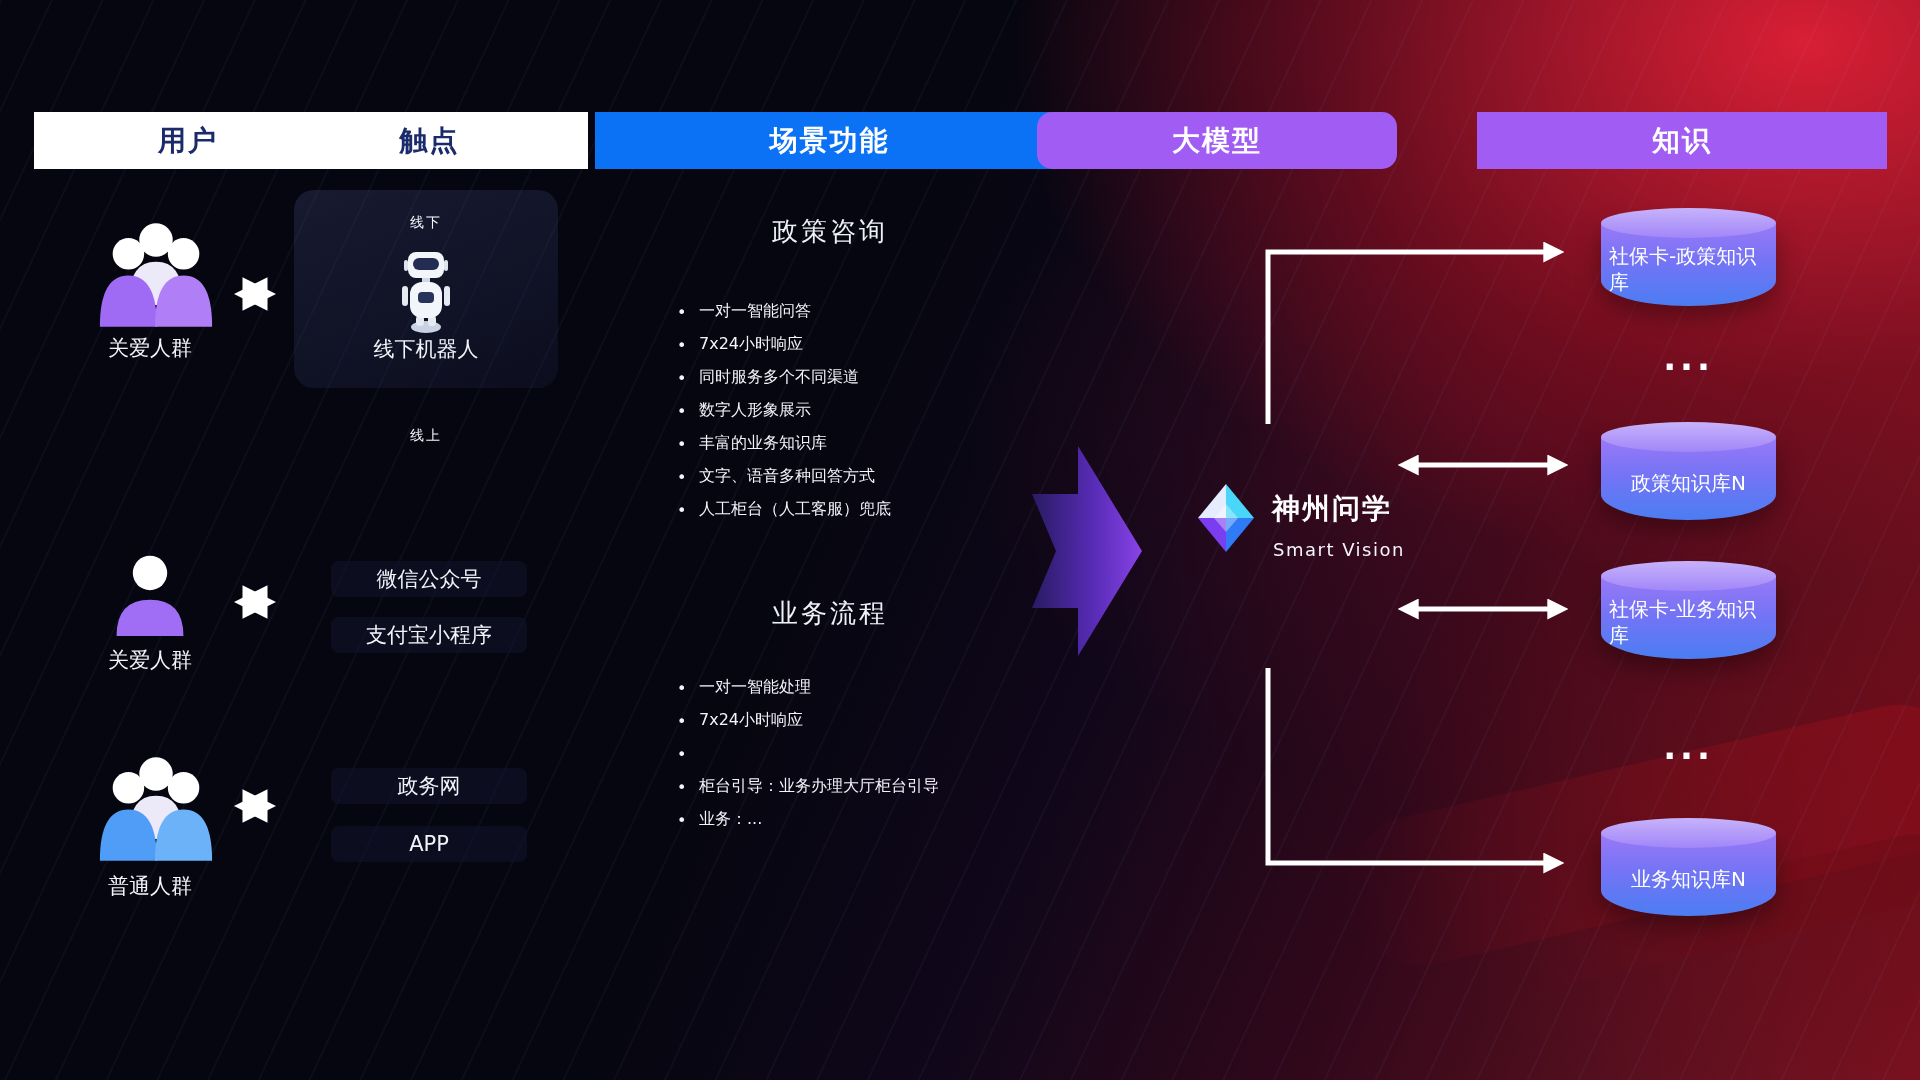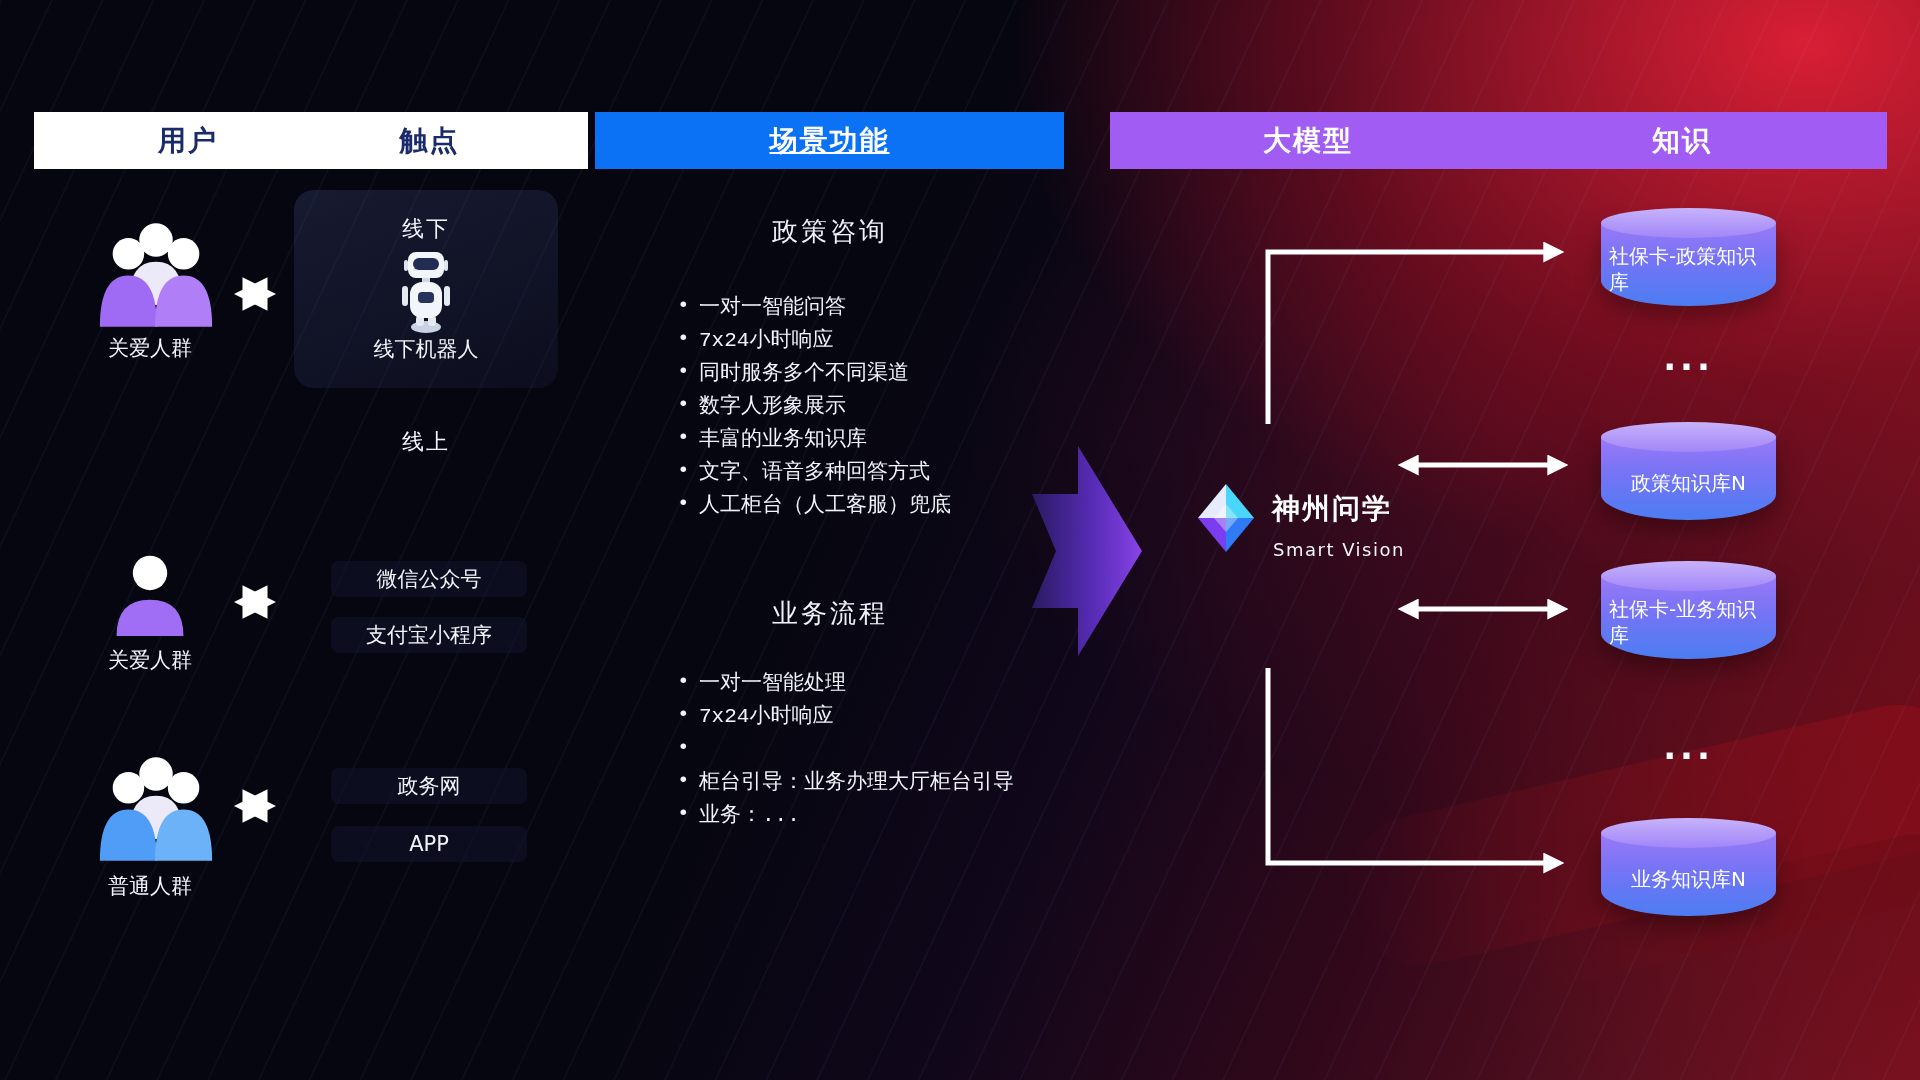--- a/index.html
+++ b/index.html
@@ -15,36 +15,36 @@
   .streaks{position:absolute;inset:0;pointer-events:none;
     background:repeating-linear-gradient(115deg, rgba(150,170,255,0.045) 0 2px, transparent 2px 46px);}
   .swoosh{position:absolute;width:640px;height:150px;right:-60px;bottom:170px;border-radius:80px;
     background:linear-gradient(90deg, rgba(120,12,24,0), rgba(135,14,26,.8));transform:rotate(-13deg);}
   .swoosh2{position:absolute;width:430px;height:70px;right:-30px;bottom:135px;border-radius:40px;
     background:linear-gradient(90deg, rgba(90,10,20,0), rgba(110,12,22,.7));transform:rotate(-13deg);}
 
   .hdr{position:absolute;top:112px;height:57px;display:flex;align-items:center;justify-content:center;
     font-weight:bold;font-size:28px;letter-spacing:2px;}
   .hdr.white{background:#ffffff;color:#1b2a6b;}
-  .hdr.blue{background:#0b72f5;color:#ffffff;text-decoration:underline;}
+  .hdr.blue{background:#0b72f5;color:#ffffff;}
   .hdr.purple{background:#a05cf3;color:#ffffff;}
 
   .lbl{position:absolute;text-align:center;font-size:21px;color:#f2f4fa;}
-  .big-lbl{position:absolute;text-align:center;font-size:22px;color:#f2f4fa;letter-spacing:2px;}
+  .big-lbl{position:absolute;text-align:center;font-size:14px;color:#f2f4fa;letter-spacing:2px;}
 
   .touch-panel{position:absolute;left:294px;top:190px;width:264px;height:198px;border-radius:20px;
     background:linear-gradient(160deg, rgba(70,80,135,.28), rgba(28,32,66,.30));}
   .chan-box{position:absolute;left:331px;width:196px;height:36px;border-radius:8px;
     background:rgba(18,22,48,.55);display:flex;align-items:center;justify-content:center;
     font-size:21px;color:#f2f4fa;}
 
   .sec-title{position:absolute;left:594px;width:472px;text-align:center;
     font-size:26px;letter-spacing:3px;color:#eef1f8;}
   .bullets{position:absolute;}
-  .bullet{display:flex;align-items:center;height:33px;font-size:21px;color:#f2f4fa;white-space:nowrap;font-family:Liberation Mono, monospace;}
+  .bullet{display:flex;align-items:flex-end;height:33px;font-size:16px;color:#f2f4fa;white-space:nowrap;}
   .dot{width:22px;}
   .dot::before{content:"\2022";}
 
   .model-name{position:absolute;left:1272px;top:490px;font-size:28px;font-weight:bold;letter-spacing:2px;}
   .model-sub{position:absolute;left:1273px;top:527px;font-size:18px;letter-spacing:1.5px;color:#f4f6fb;margin-top:12px;}
 
   .cyl{position:absolute;width:175px;height:98px;}
   .cyl-top{position:absolute;left:0;right:0;top:0;height:30px;border-radius:50%;z-index:2;
     background:linear-gradient(180deg,#c7b2fb,#a186f8);}
   .cyl-body{position:absolute;left:0;right:0;top:15px;bottom:0;
@@ -66,21 +66,21 @@
 <body>
 
 <div class="canvas">
   <div class="swoosh"></div>
   <div class="swoosh2"></div>
   <div class="streaks"></div>
 
   <div class="hdr white" style="left:34px;width:228px;padding-left:40px;">用户</div>
   <div class="hdr white" style="left:271px;width:317px;">触点</div>
   <div class="hdr blue" style="left:595px;width:469px;">场景功能</div>
-  <div class="hdr purple" style="left:1110px;width:396px;">大模型</div>
+  <div class="hdr purple" style="left:1037px;width:360px;border-radius:15px;">大模型</div>
   <div class="hdr purple" style="left:1477px;width:410px;">知识</div>
 
   <svg class="abs" style="left:92px;top:214px;" width="128" height="118" viewBox="0 0 130 115">
     <circle cx="65" cy="24" r="17" fill="#ffffff"></circle>
     <path d="M38,84 Q38,46 65,46 Q92,46 92,84 L92,90 L38,90 Z" fill="#ece9f8"></path>
     <path d="M8,112 Q8,60 37,60 Q66,60 66,112 Z" fill="#9f6bf5"></path>
     <path d="M64,112 Q64,60 93,60 Q122,60 122,112 Z" fill="#b07ef7"></path>
     <circle cx="37" cy="38" r="16" fill="#ffffff"></circle>
     <circle cx="93" cy="38" r="16" fill="#ffffff"></circle>
   </svg>

